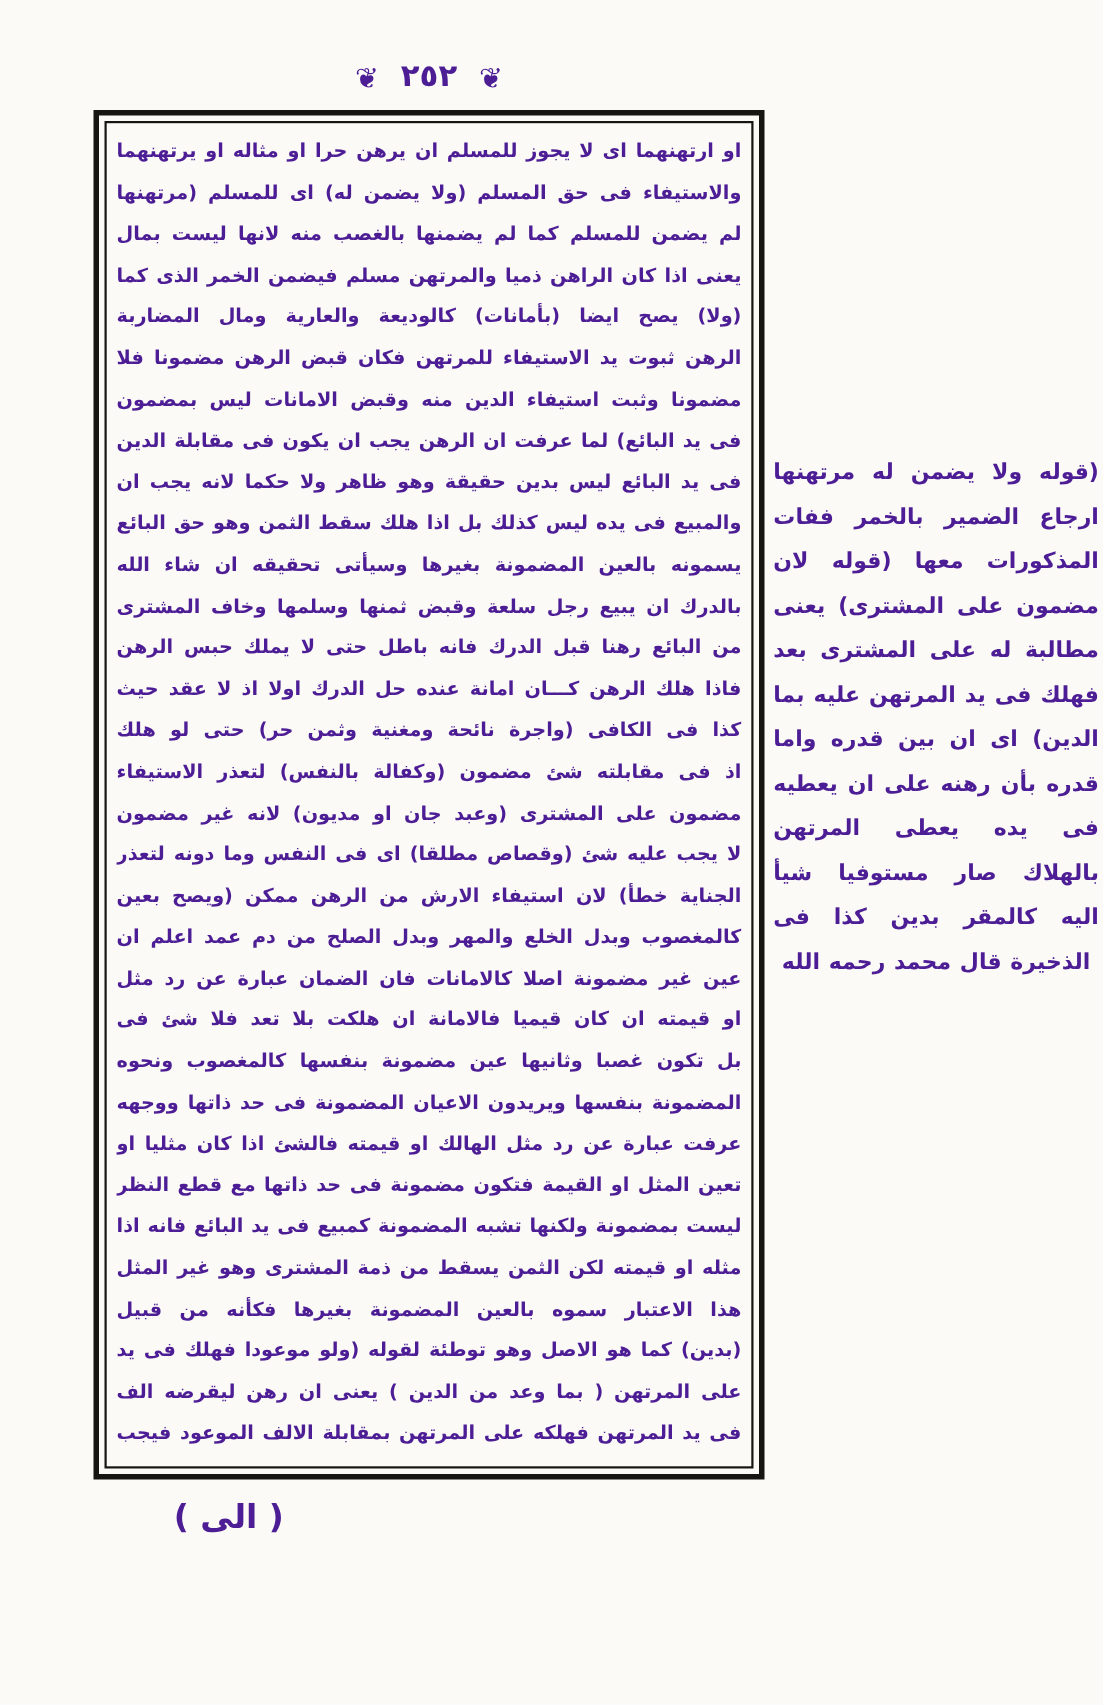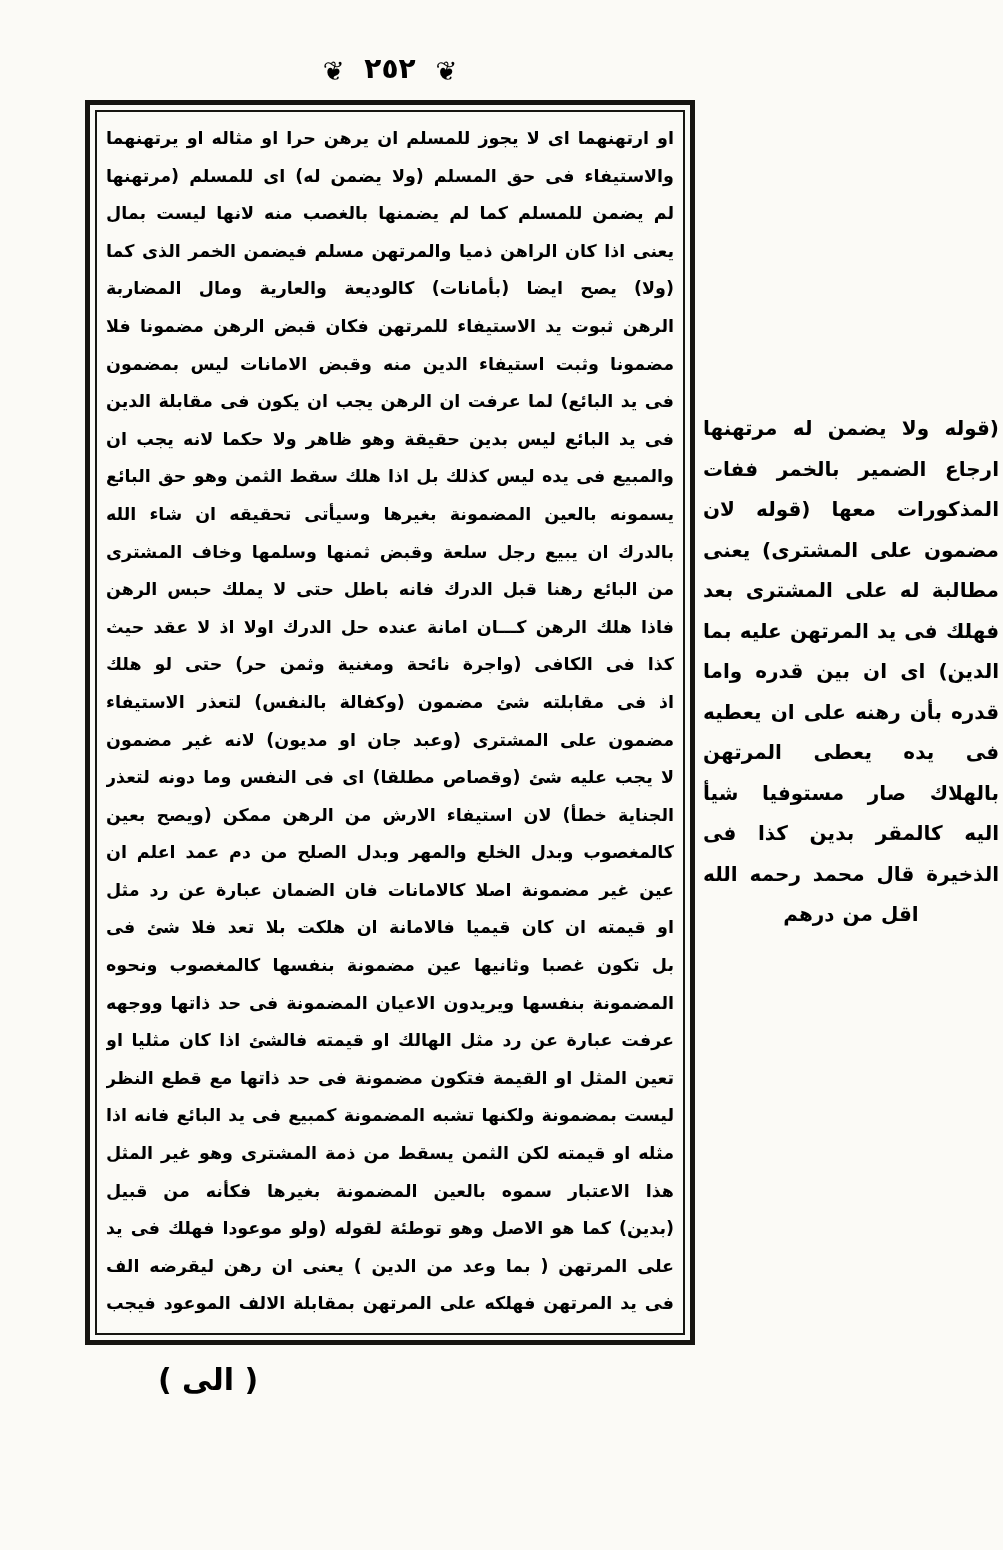--- a/index.html
+++ b/index.html
@@ -6,21 +6,21 @@
     margin: 0;
     padding: 0;
     background: #e9e7e1;
   }
   .page {
     position: relative;
     width: 1003px;
     height: 1550px;
     background: #fbfaf6;
     font-family: "DejaVu Sans", sans-serif;
-    color: #000000;
+    color: #4c1d95;
     overflow: hidden;
     direction: rtl;
   }
   
   .page-number-row {
     position: absolute;
     top: 52px;
     left: 85px;
     width: 610px;
     text-align: center;
@@ -205,18 +205,17 @@
       <div class="margin-line">قدره بأن رهنه على ان يعطيه شيأ فهلك</div>
 
       <div class="margin-line">فى يده يعطى المرتهن الراهن ما شاء لانه</div>
 
       <div class="margin-line">بالهلاك صار مستوفيا شيأ فيكون بيانه</div>
 
       <div class="margin-line">اليه كالمقر بدين كذا فى التبيين ومن</div>
 
       <div class="margin-line">الذخيرة قال محمد رحمه الله ولا استحسن</div>
 
-      <div class="margin-line">اقل من درهم</div>
     </div>
 
   <div class="catchword">( الى )</div>
 
 </div>
 
 </body></html>

